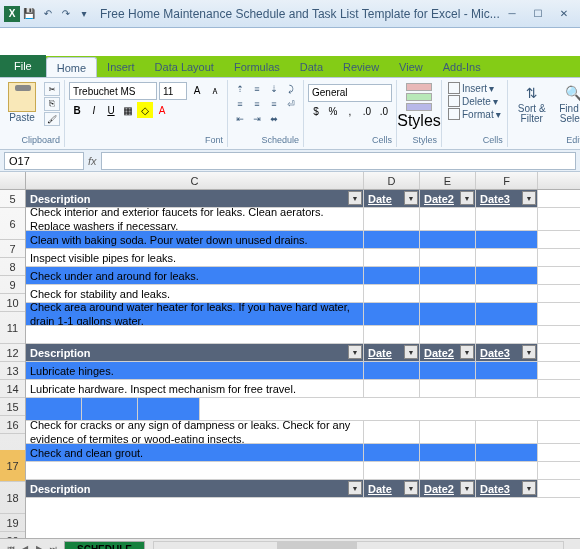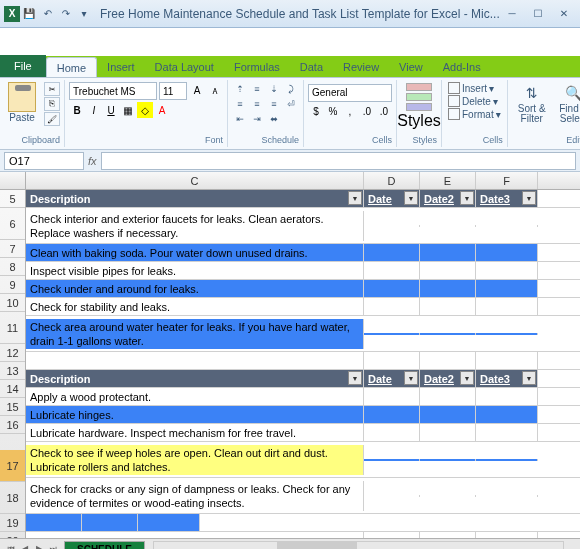--- a/index.html
+++ b/index.html
@@ -63,21 +63,21 @@
 .col-hdr { border-right: 1px solid #ccc; text-align: center; font-size: 11px; color: #333; line-height: 18px; }
 
 .grid-rows { display: flex; }
 .row-hdrs { width: 26px; background: linear-gradient(#f8f8f8, #e4e4e4); border-right: 1px solid #b0b0b0; }
 .row-hdr { height: 18px; border-bottom: 1px solid #ccc; text-align: center; font-size: 11px; color: #333; line-height: 18px; }
 .row-hdr.tall { height: 32px; line-height: 32px; }
 .row-hdr.sel { background: #f0c060; margin-top: 16px; }
 
 .cells { flex: 1; }
 .row { display: flex; height: 18px; border-bottom: 1px solid #d0d0d0; }
-.row.tall { height: 36px; align-items: center; }
+.row.tall { height: 23px; }
 .cell-c { width: 338px; border-right: 1px solid #d0d0d0; font-size: 11px; padding: 1px 4px; font-family: 'Trebuchet MS', sans-serif; overflow: hidden; display: flex; align-items: center; }
 .cell-c.wrap { white-space: normal; line-height: 14px; }
 .cell-d, .cell-e, .cell-f { width: 56px; border-right: 1px solid #d0d0d0; font-size: 11px; padding: 1px 4px; display: flex; align-items: center; text-decoration: underline; }
 .cell-f { width: 62px; }
 
 .hdr-row .cell-c, .hdr-row .cell-d, .hdr-row .cell-e, .hdr-row .cell-f { background: #56647a; color: #fff; font-weight: bold; position: relative; }
 .filter-btn { position: absolute; right: 1px; top: 1px; width: 14px; height: 14px; background: #e8e8e8; border: 1px solid #888; font-size: 7px; display: flex; align-items: center; justify-content: center; color: #333; cursor: pointer; }
 .stripe { background: #3b82f6; }
 .sel-row .cell-c { background: #ffff80; }
 
@@ -318,50 +318,44 @@
           <div class="cell-e"></div>
           <div class="cell-f"></div>
         </div>
         <div class="row hdr-row">
           <div class="cell-c">Description<div class="filter-btn">▼</div></div>
           <div class="cell-d">Date<div class="filter-btn">▼</div></div>
           <div class="cell-e">Date2<div class="filter-btn">▼</div></div>
           <div class="cell-f">Date3<div class="filter-btn">▼</div></div>
         </div>
         <div class="row">
-          <div class="cell-c">Apply a wood protectant.</div>
-          <div class="cell-d"></div>
-          <div class="cell-e"></div>
-          <div class="cell-f"></div>
-        </div>
-        <div class="row">
           <div class="cell-c stripe">Lubricate hinges.</div>
           <div class="cell-d stripe"></div>
           <div class="cell-e stripe"></div>
           <div class="cell-f stripe"></div>
         </div>
         <div class="row">
           <div class="cell-c">Lubricate hardware. Inspect mechanism for free travel.</div>
           <div class="cell-d"></div>
           <div class="cell-e"></div>
           <div class="cell-f"></div>
         </div>
         <div class="row tall sel-row">
-          <div class="cell-c wrap">Check to see if weep holes are open. Clean out dirt and dust. Lubricate rollers and latches.</div>
           <div class="cell-d stripe"></div>
           <div class="cell-e stripe"></div>
           <div class="cell-f stripe"></div>
         </div>
         <div class="row tall">
           <div class="cell-c wrap">Check for cracks or any sign of dampness or leaks. Check for any evidence of termites or wood-eating insects.</div>
           <div class="cell-d"></div>
           <div class="cell-e"></div>
           <div class="cell-f"></div>
         </div>
         <div class="row">
+          <div class="cell-c stripe">Check and clean grout.</div>
           <div class="cell-d stripe"></div>
           <div class="cell-e stripe"></div>
           <div class="cell-f stripe"></div>
         </div>
         <div class="row">
           <div class="cell-c"></div>
           <div class="cell-d"></div>
           <div class="cell-e"></div>
           <div class="cell-f"></div>
         </div>

